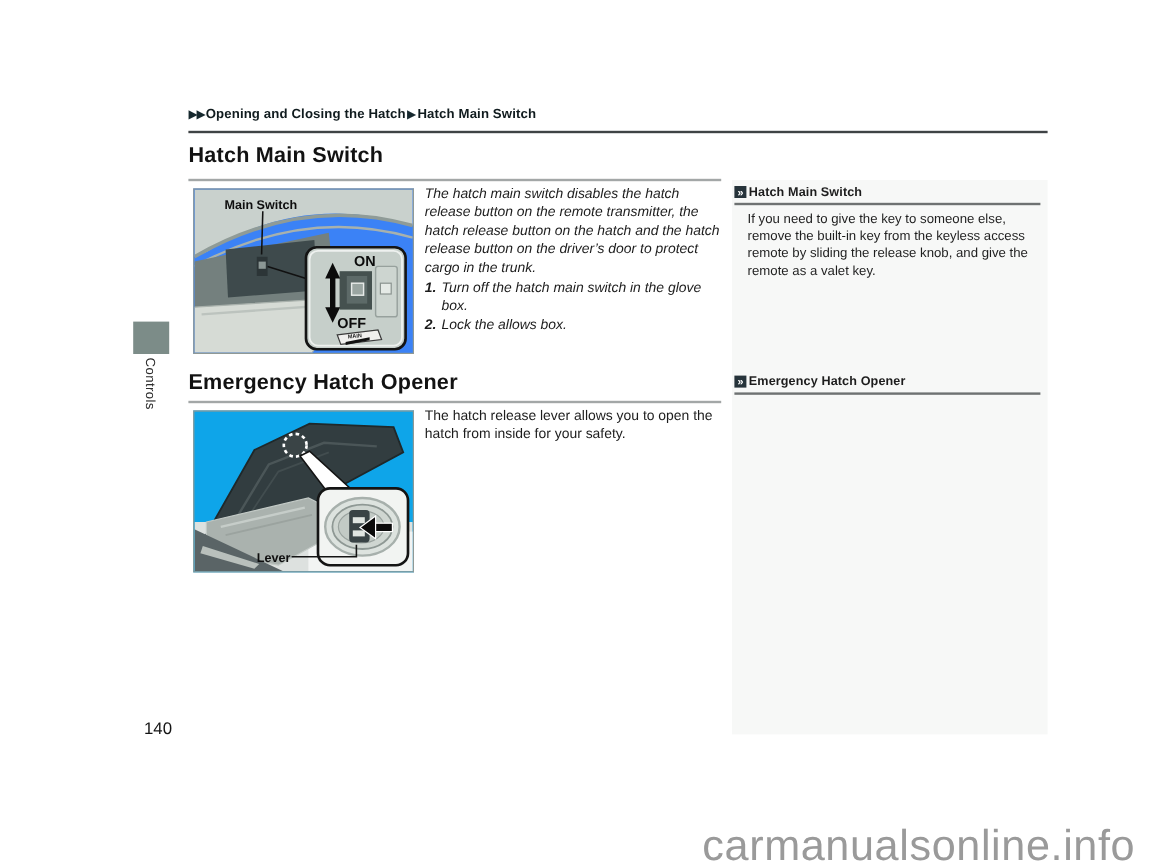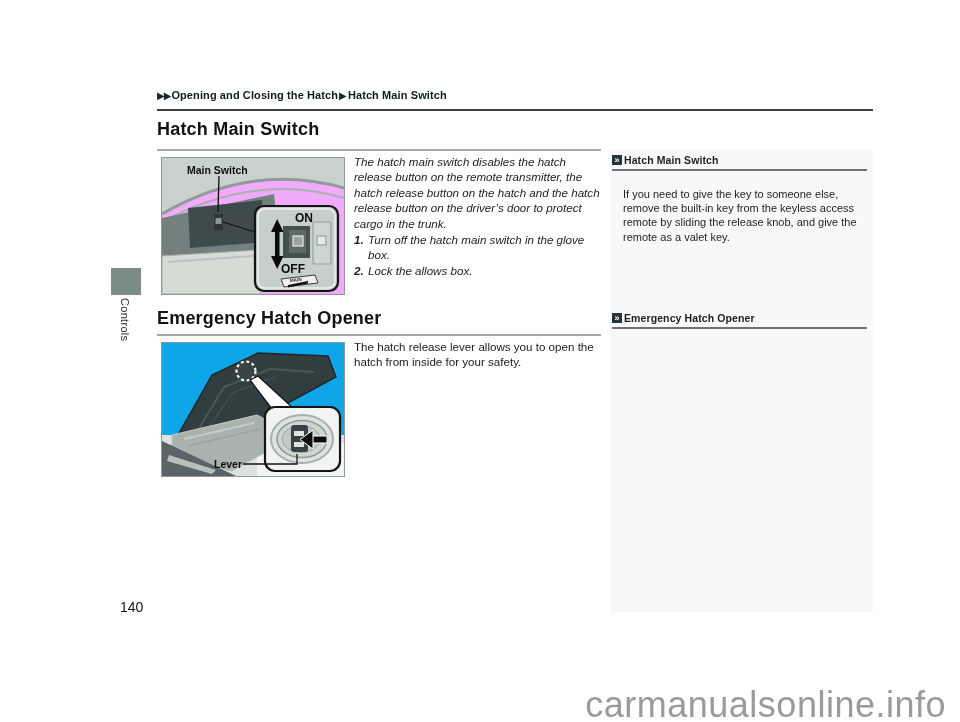--- a/index.html
+++ b/index.html
@@ -23,33 +23,33 @@
 
   
   .bodytext{left:318px;width:252px;font-size:11.6px;line-height:15.4px;color:#1c1c1c;}
   .steps{margin-top:1px;}
   .step{display:flex;}
   .step-num{font-weight:bold;width:14px;flex:0 0 14px;}
   .step-text{flex:1;}
   .para2{margin-top:15px;}
 
   
-  .figure{border:1px solid #8f9995;background:#f0abfc;overflow:hidden;}
+  .figure{border:1px solid #8f9995;background:#3b82f6;overflow:hidden;}
   .fig1{left:125px;top:157px;width:182px;height:136px;}
   .fig2{left:125px;top:342px;width:182px;height:133px;}
 
   
   .sidebar{left:574px;top:150px;width:263px;height:462px;background:#f7f8f7;}
   .note{position:absolute;left:0;width:263px;}
   .note-head{display:flex;align-items:center;gap:2px;padding-left:2px;}
   .note-icon{width:10px;height:10px;background:#26333a;color:#ffffff;font-size:9px;line-height:10px;
     text-align:center;font-weight:bold;flex:0 0 10px;}
   .note-title{font-size:10.5px;font-weight:bold;color:#1d1d1d;letter-spacing:.1px;}
   .note-rule{height:2px;background:#6e7272;margin:3px 6px 0 2px;}
-  .note-body{padding:16px 10px 0 13px;font-size:11px;line-height:14.2px;color:#1f1f1f;}
+  .note-body{padding:5px 10px 0 13px;font-size:11px;line-height:14.2px;color:#1f1f1f;}
 
   
   .tab-square{left:75px;top:268px;width:30px;height:27px;background:#7c8c88;}
   .tab-label{left:83px;top:298px;writing-mode:vertical-rl;font-size:11px;color:#2c2c2c;letter-spacing:.3px;}
 
   .page-num{left:84px;top:599px;font-size:14px;color:#141414;}
 
   .watermark{right:14px;top:684px;font-size:36px;color:#9a9a9a;letter-spacing:.5px;}
 
   svg text{font-family:"Liberation Sans","DejaVu Sans",sans-serif;}

